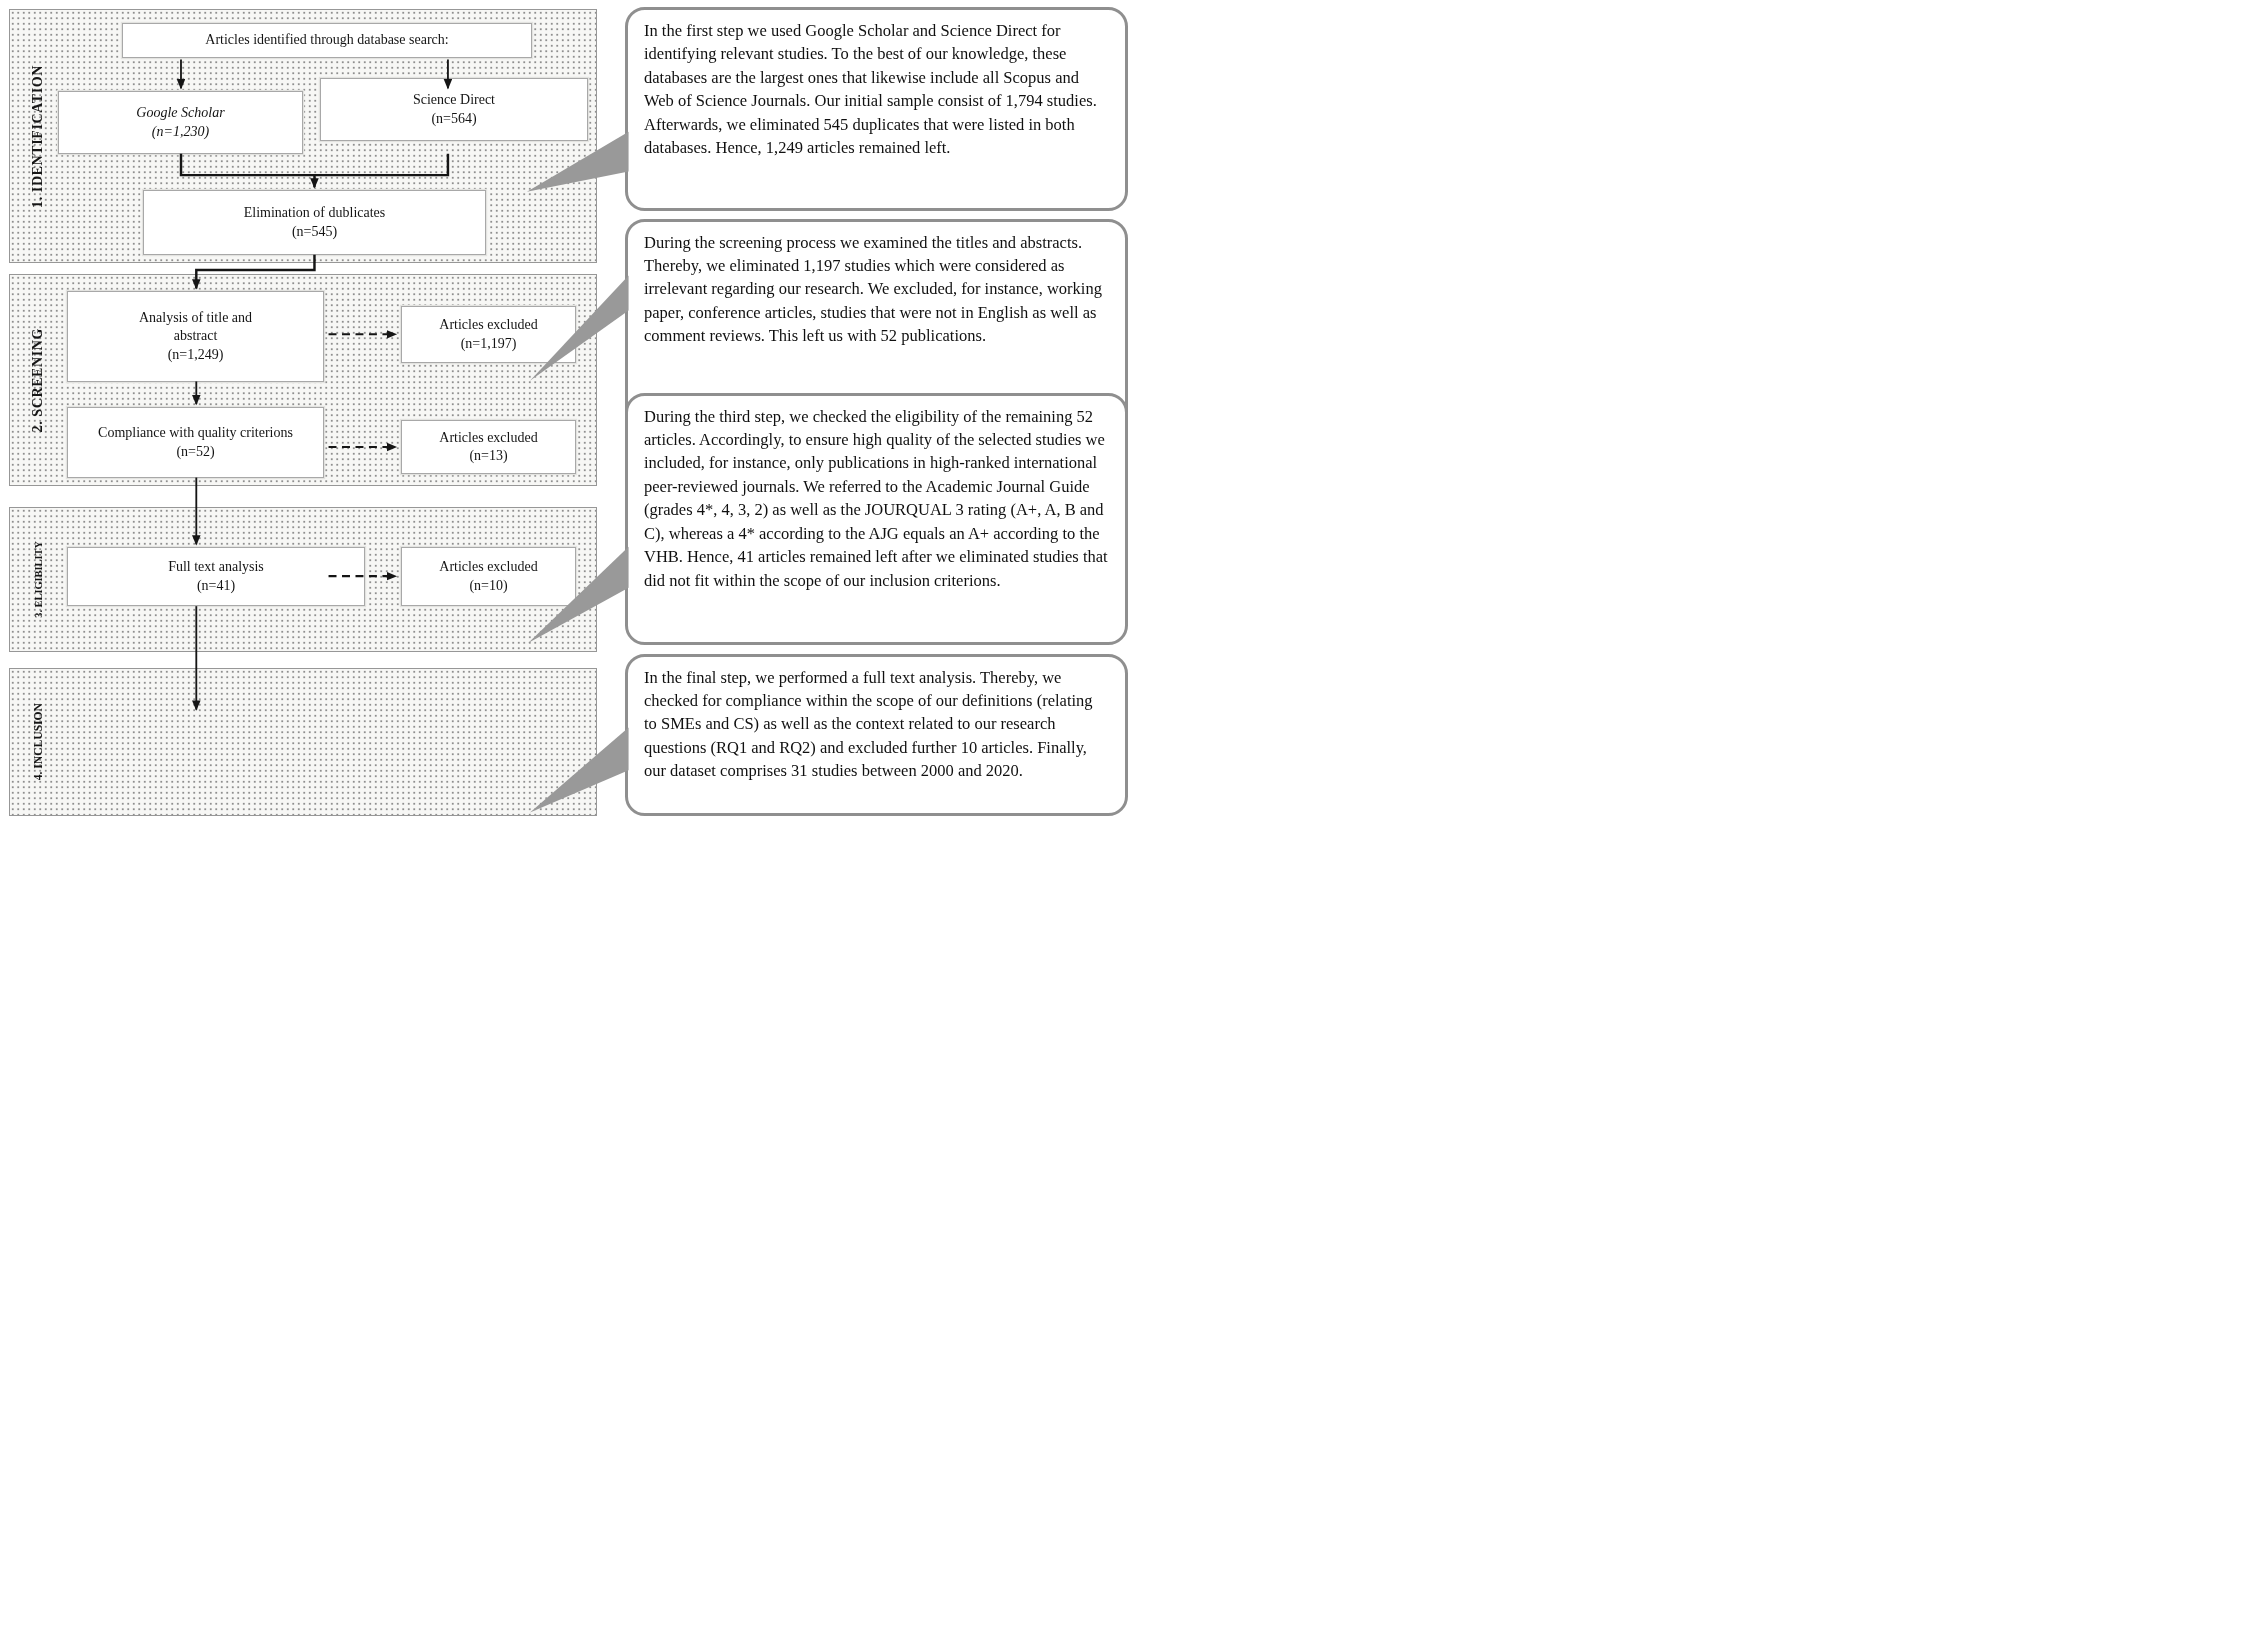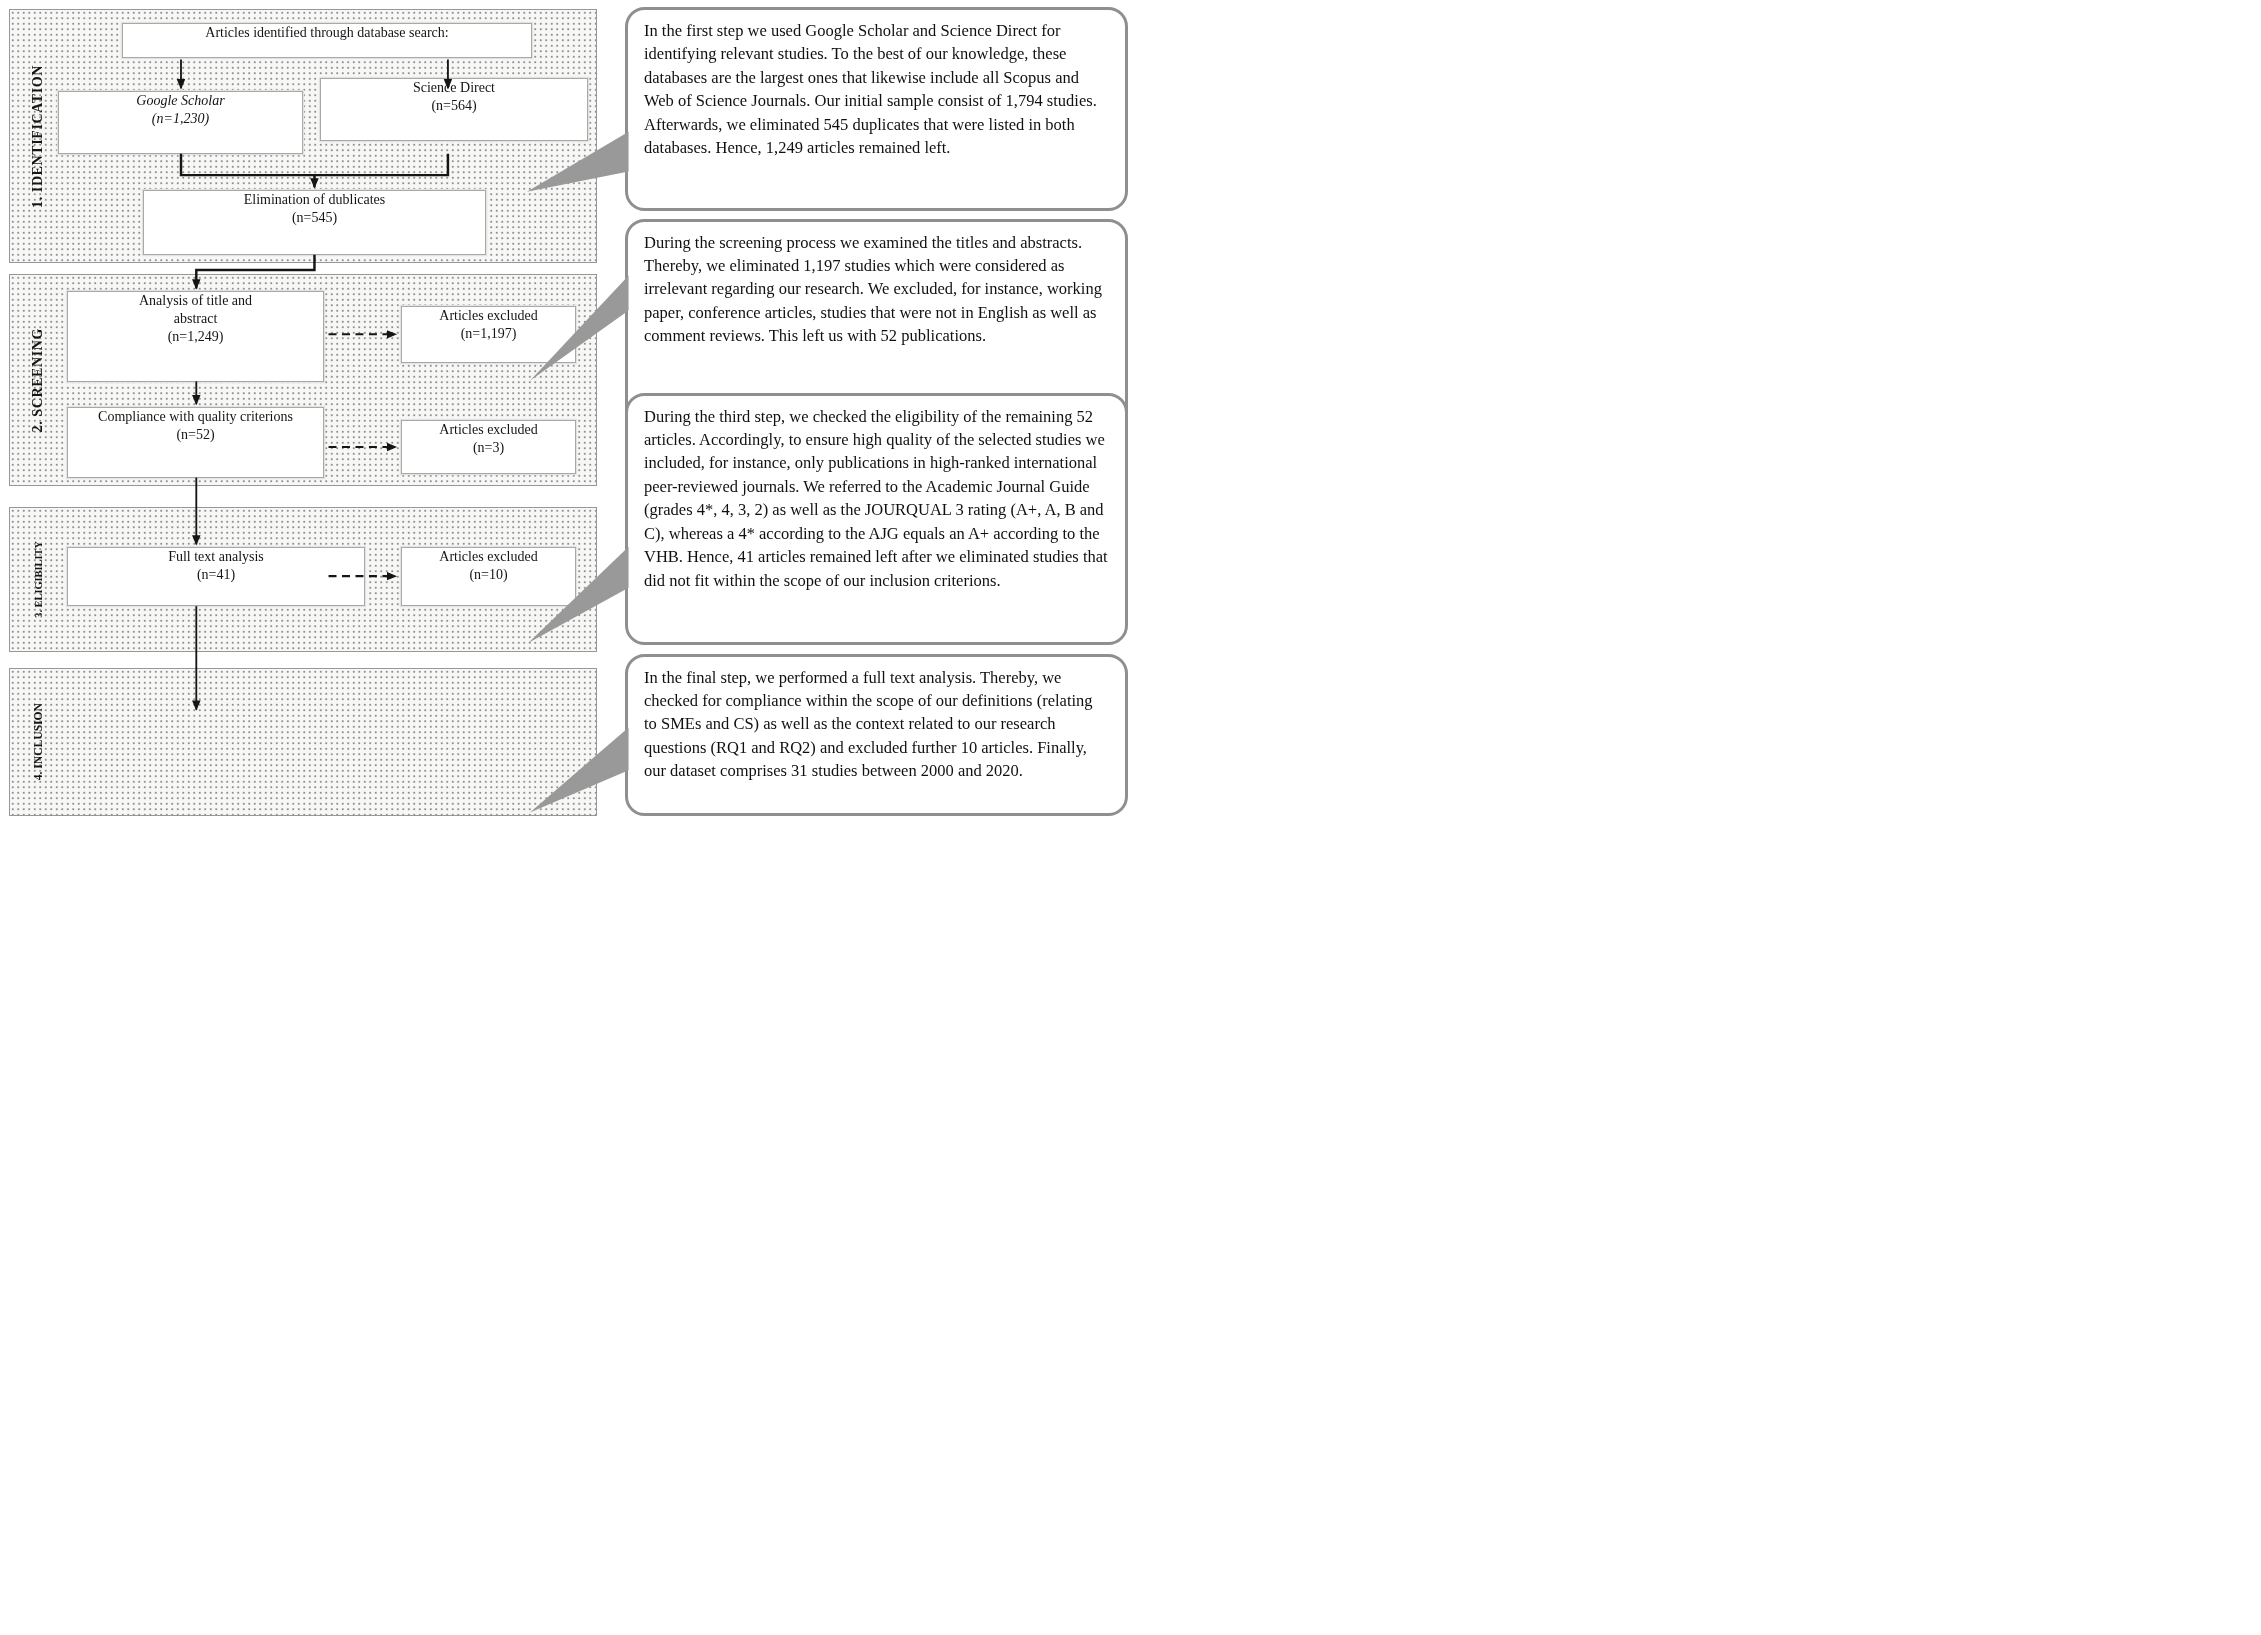--- a/index.html
+++ b/index.html
@@ -20,21 +20,21 @@
     font-weight:bold;color:#161616;}
   .vl-1{font-size:14px;letter-spacing:0.6px;}
   .vl-2{font-size:14px;letter-spacing:0.6px;}
   .vl-3{font-size:10.4px;letter-spacing:0px;}
   .vl-4{font-size:11.6px;letter-spacing:0px;}
 
   
   .fbox{
     position:absolute;box-sizing:border-box;background:#ffffff;
     border:1.2px solid #a8a8a8;box-shadow:0 0 0 1.2px #e3e3e0;
-    display:flex;flex-direction:column;align-items:center;
+    display:flex;flex-direction:column;align-items:center;justify-content:center;
     text-align:center;font-size:14px;line-height:1.3;z-index:10;color:#141414;
   }
   .fbox .lbl{display:block;}
   .fbox .cnt{display:block;}
   .w250 .lbl{max-width:159px;}
   .w310 .lbl{max-width:196px;}
 
   
   .callout{
     position:absolute;left:625px;width:503px;box-sizing:border-box;
@@ -100,21 +100,21 @@
     <span class="cnt">(n=1,197)</span>
   </div>
 
   <div class="fbox w310" style="left:67px;top:407px;width:257px;height:71px;">
     <span class="lbl">Compliance with quality criterions</span>
     <span class="cnt">(n=52)</span>
   </div>
 
   <div class="fbox" style="left:401px;top:420px;width:175px;height:54px;">
     <span class="lbl">Articles excluded</span>
-    <span class="cnt">(n=3)</span>
+    <span class="cnt">(n=13)</span>
   </div>
 
   <div class="fbox" style="left:67px;top:547px;width:298px;height:59px;">
     <span class="lbl">Full text analysis</span>
     <span class="cnt">(n=41)</span>
   </div>
 
   <div class="fbox" style="left:401px;top:547px;width:175px;height:59px;">
     <span class="lbl">Articles excluded</span>
     <span class="cnt">(n=10)</span>

